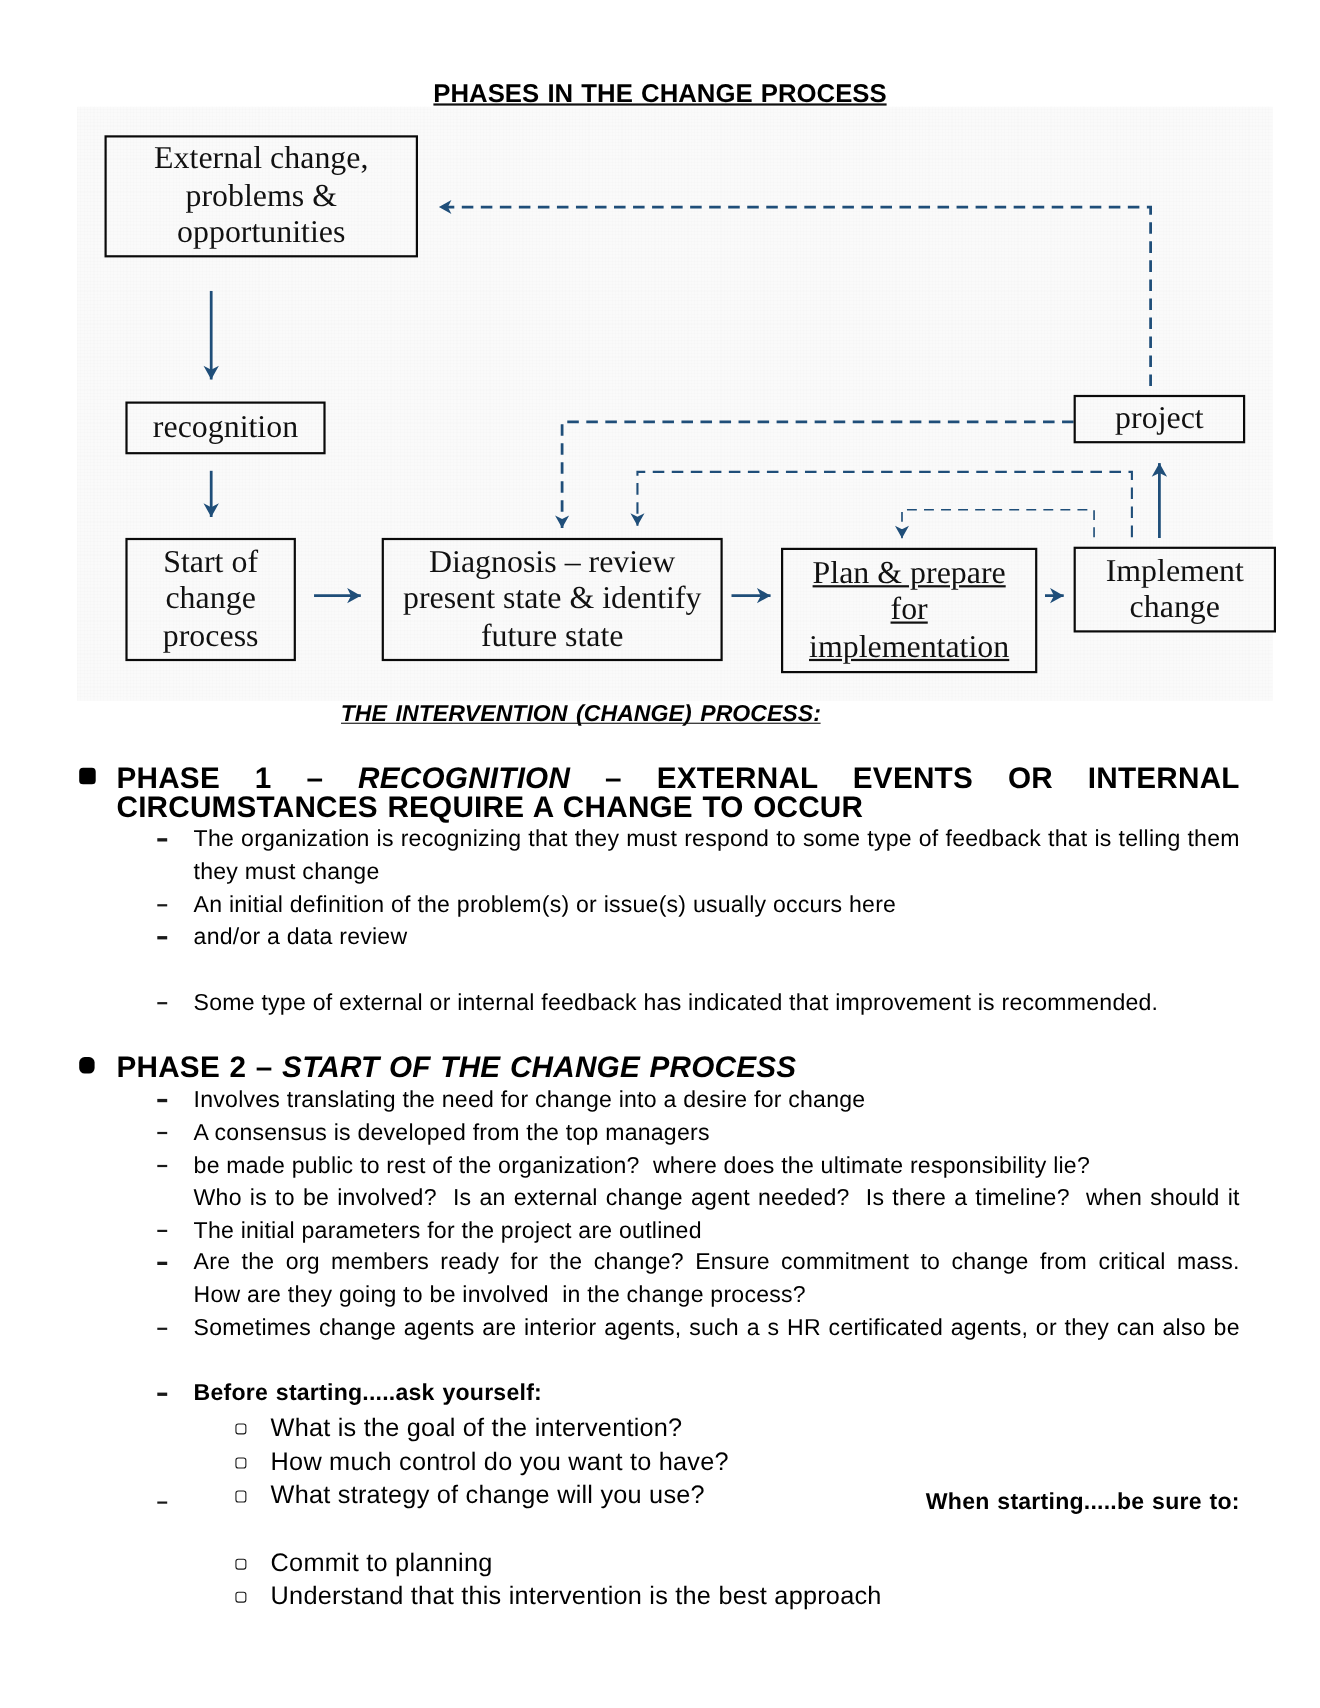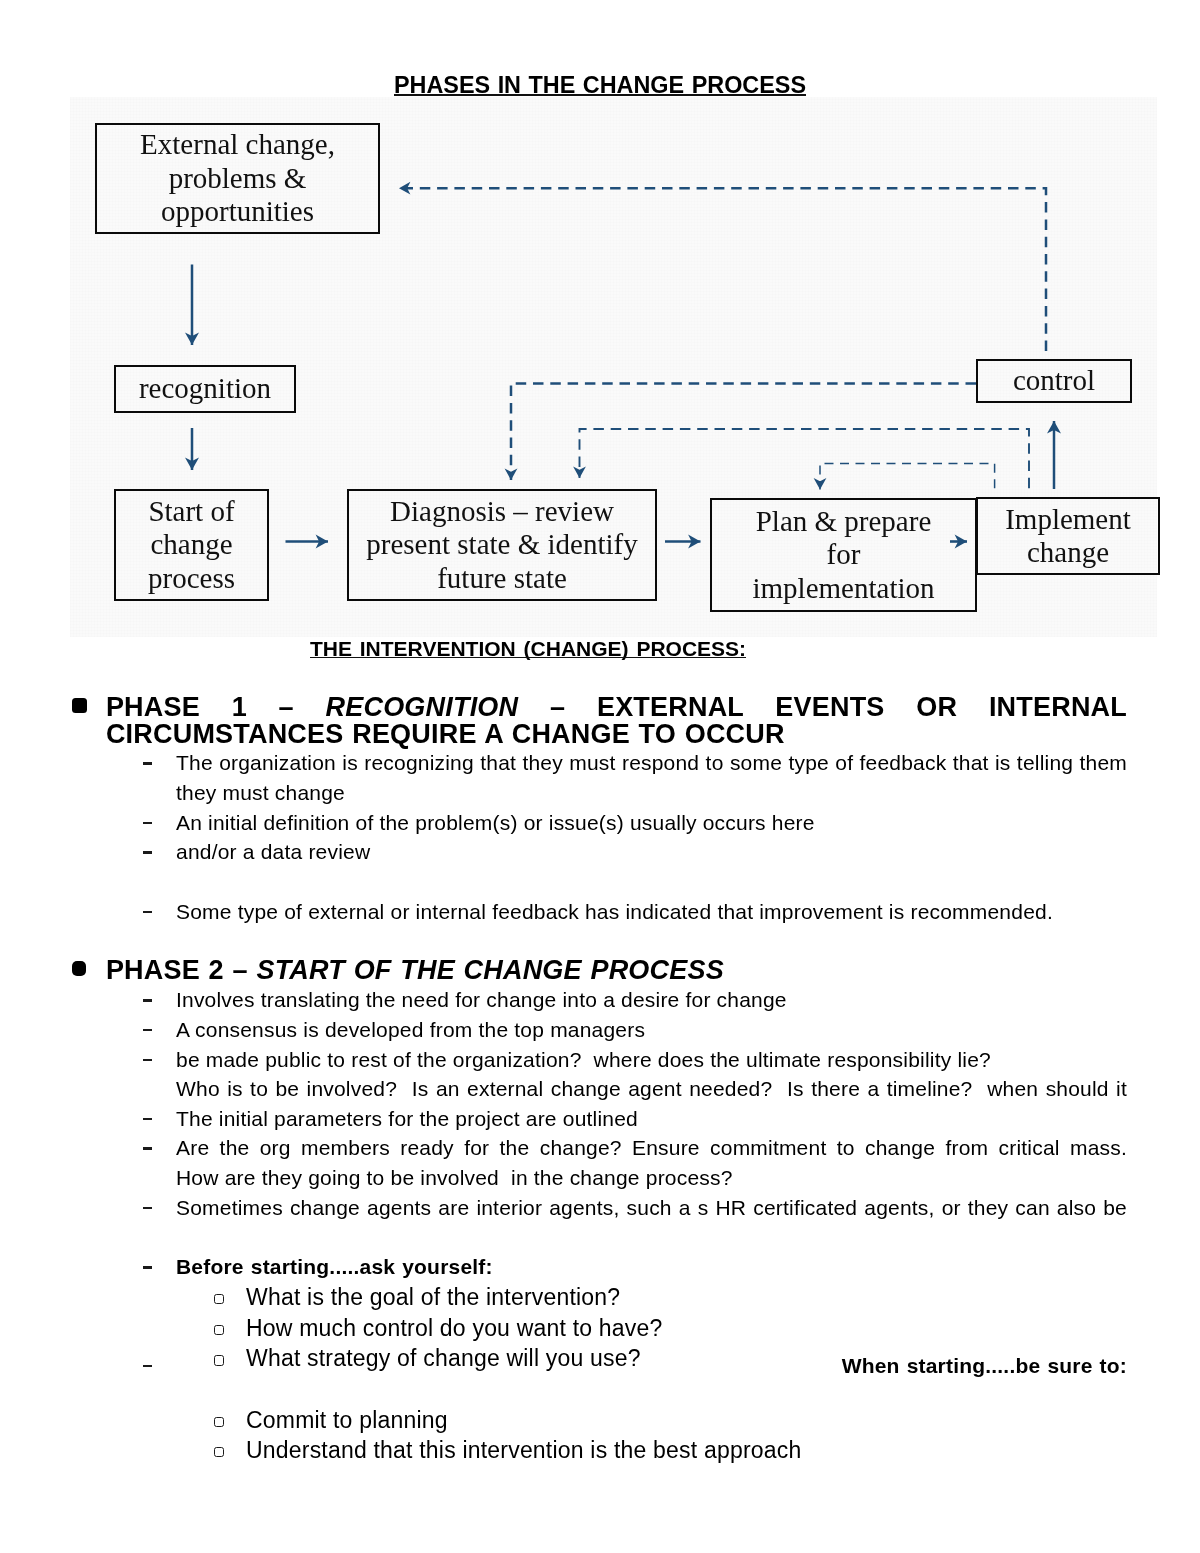--- a/index.html
+++ b/index.html
@@ -47,20 +47,21 @@
   }
 
   
   .section-title {
     position: absolute;
     left: 0; top: 638px; width: 1056px; z-index: 5;
     text-align: center;
     font-size: 21px; font-weight: bold;
     letter-spacing: 0px; word-spacing: 2px;
     line-height: 1;
+    font-style: italic;
   }
   .section-title u { text-decoration: none; position: relative; }
   .section-title u::after { content:""; position:absolute; left:0; right:0; bottom:2.2px;
                         border-bottom: 1.5px solid #111; }
 
   .body { position: absolute; left: 0; top: 0; width: 1200px; }
 
   .l1 { position: absolute; left: 105.9px; right: 73px; font-size: 27px;
         font-weight: bold; line-height: 29.62px; letter-spacing: 0.2px; word-spacing: 1px;
         text-align: justify; white-space: pre-wrap; }
@@ -131,37 +132,37 @@
       <div>
           <div>External change,</div>
           <div>problems &amp;</div>
           <div>opportunities</div>
         </div>
     </div>
     <div class="dbox" style="left:44px;top:268px;width:182px;height:48px;font-size:29px;">
       <div>recognition</div>
     </div>
     <div class="dbox" style="left:906px;top:262px;width:156px;height:44px;font-size:29px;">
-      <div>control</div>
+      <div>project</div>
     </div>
     <div class="dbox" style="left:44px;top:392px;width:155px;height:112px;font-size:29px;">
       <div>
           <div>Start of</div>
           <div>change</div>
           <div>process</div>
         </div>
     </div>
     <div class="dbox" style="left:277px;top:392px;width:310px;height:112px;font-size:29px;">
       <div>
           <div>Diagnosis – review</div>
           <div>present state &amp; identify</div>
           <div>future state</div>
         </div>
     </div>
-    <div class="dbox" style="left:640px;top:401px;width:267px;height:114px;font-size:29px;">
+    <div class="dbox" style="left:640px;top:401px;width:233px;height:114px;font-size:29px;text-decoration:underline;">
       <div>
           <div>Plan &amp; prepare</div>
           <div>for</div>
           <div>implementation</div>
         </div>
     </div>
     <div class="dbox" style="left:906px;top:400px;width:184px;height:78px;font-size:29px;">
       <div>
           <div>Implement</div>
           <div>change</div>

